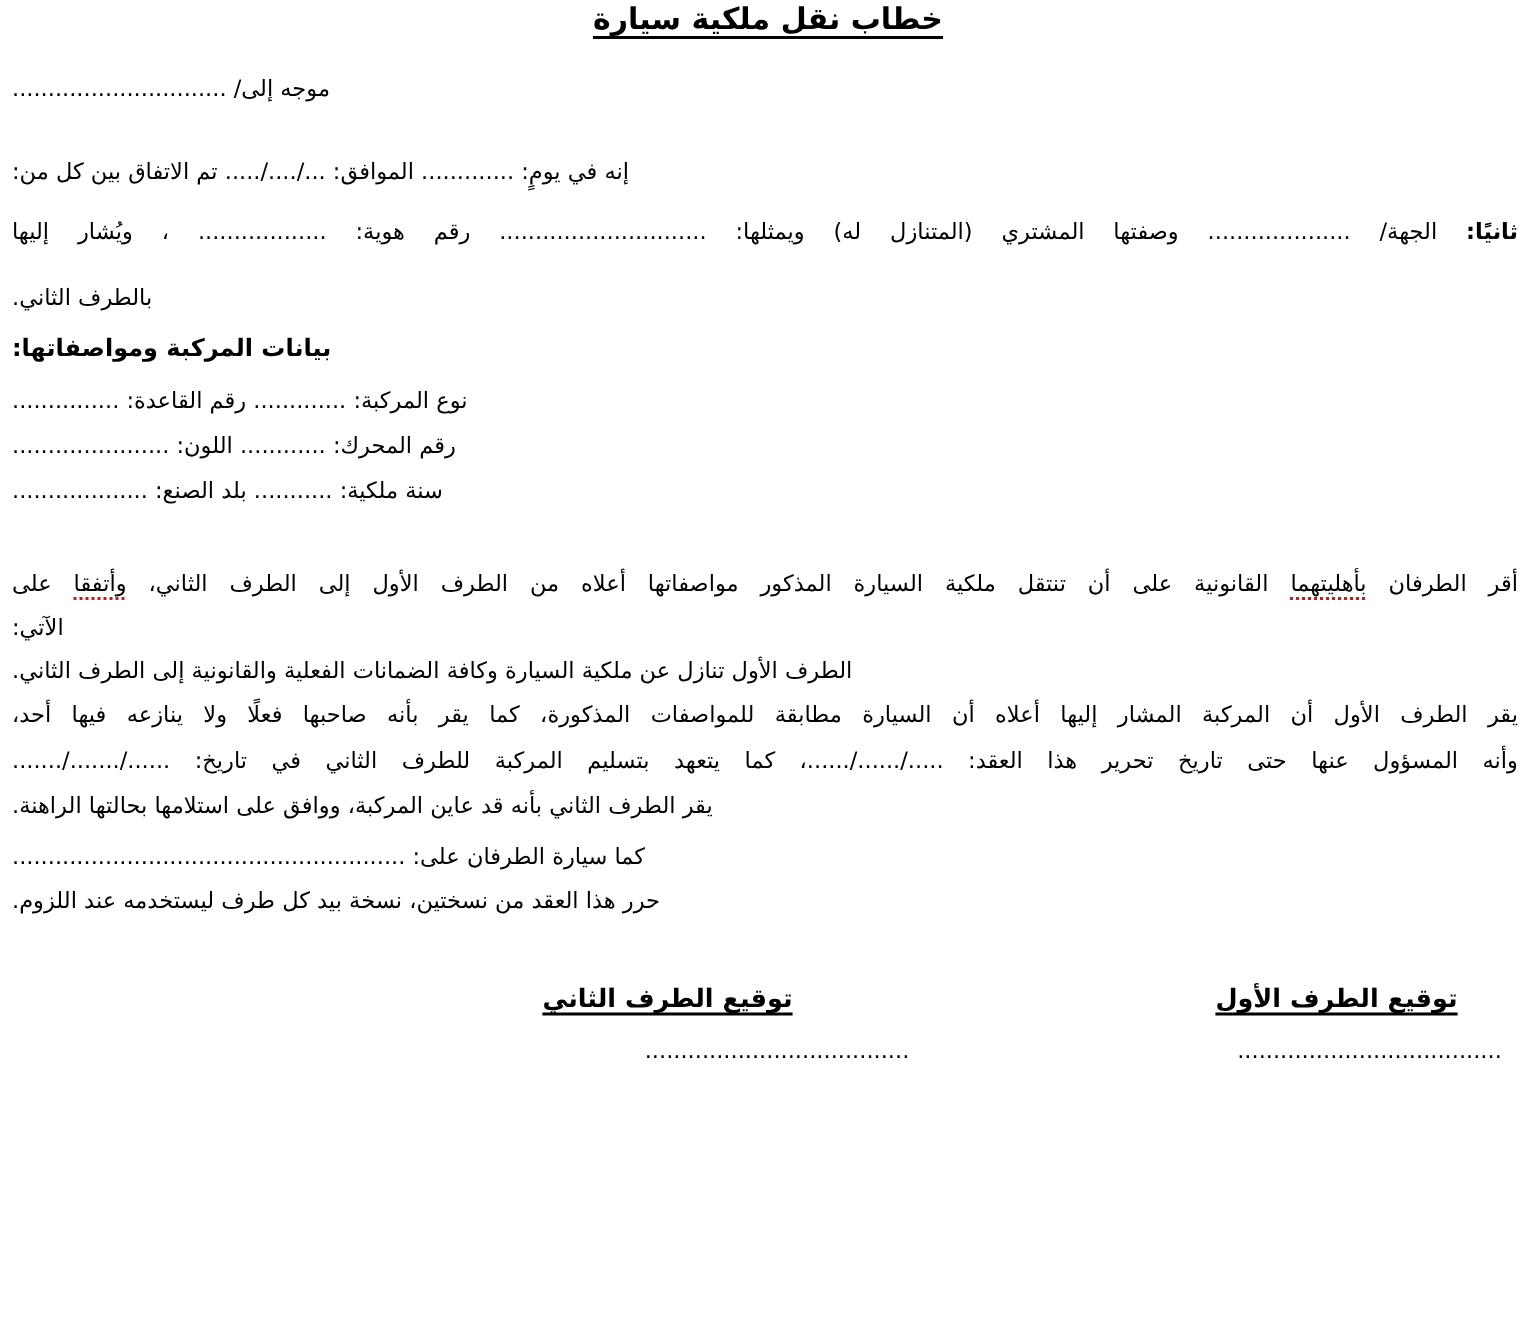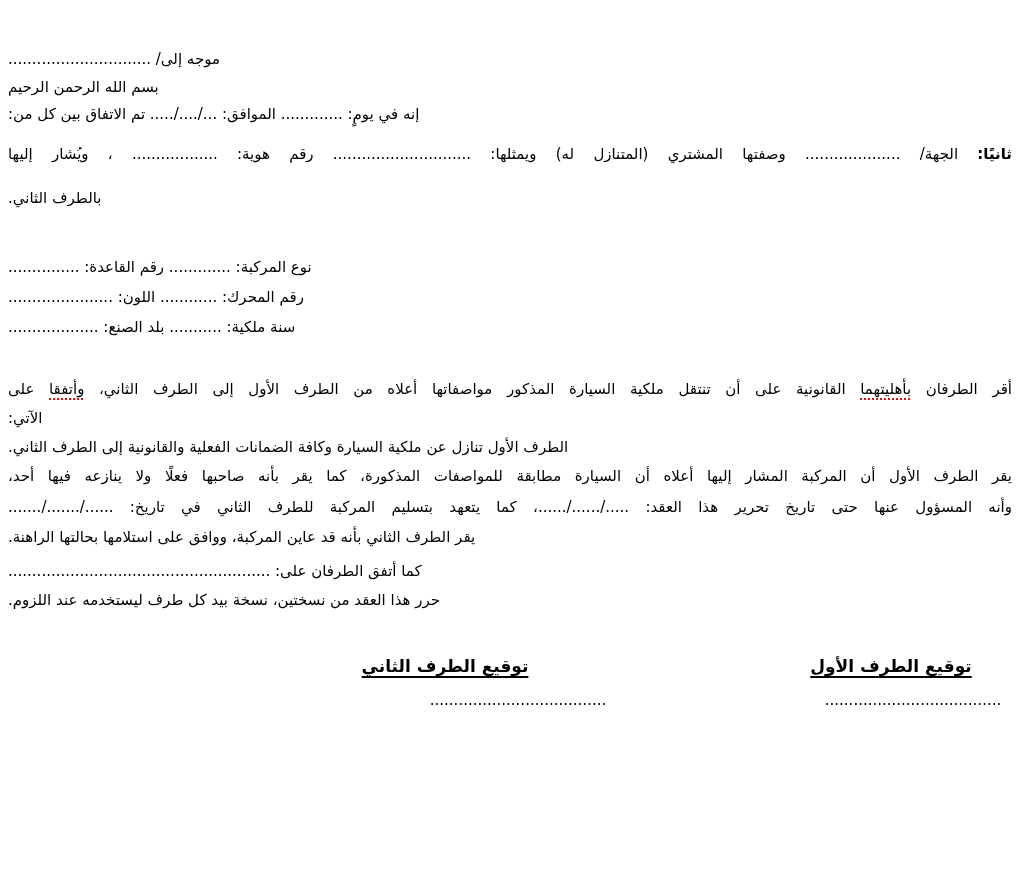--- a/index.html
+++ b/index.html
@@ -74,53 +74,54 @@
     font-size:15px;
     line-height:24px;
     white-space:nowrap;
   }
 </style>
 </head>
 <body>
 
 <div class="page">
 
+  <div class="title" style="top:2px">خطاب نقل ملكية سيارة</div>
 
   <div class="line" style="top:44px">موجه إلى/ ..............................</div>
 
-  <div class="line" style="top:72px;padding-right:310px">بسم الله الرحمن الرحيم</div>
 
   <div class="line" style="top:99px">إنه في يومٍ: ............. الموافق: .../..../..... تم الاتفاق بين كل من:</div>
 
 
   <div class="line stretch" style="top:139px"><span class="b">ثانيًا:</span><span> الجهة/ .................... وصفتها المشتري (المتنازل له) ويمثلها: ............................. رقم هوية: .................. ، ويُشار إليها</span></div>
 
   <div class="line" style="top:183px;padding-right:24px">بالطرف الثاني.</div>
 
+  <div class="line heading" style="top:217px;padding-right:62px">بيانات المركبة ومواصفاتها:</div>
 
   <div class="line" style="top:282px;padding-right:16px">رقم المحرك: ............ اللون: ......................</div>
 
   <div class="line" style="top:252px;padding-right:16px">نوع المركبة: ............. رقم القاعدة: ...............</div>
 
   <div class="line" style="top:312px;padding-right:16px">سنة ملكية: ........... بلد الصنع: ...................</div>
 
 
   <div class="line stretch" style="top:374px"><span>أقر الطرفان </span><span class="misspell">بأهليتهما</span><span> القانونية على أن تنتقل ملكية السيارة المذكور مواصفاتها أعلاه من الطرف الأول إلى الطرف الثاني، </span><span class="misspell">وأتفقا</span><span> على</span></div>
 
   <div class="line" style="top:403px">الآتي:</div>
 
   <div class="line" style="top:432px">الطرف الأول تنازل عن ملكية السيارة وكافة الضمانات الفعلية والقانونية إلى الطرف الثاني.</div>
 
   <div class="line stretch" style="top:461px">يقر الطرف الأول أن المركبة المشار إليها أعلاه أن السيارة مطابقة للمواصفات المذكورة، كما يقر بأنه صاحبها فعلًا ولا ينازعه فيها أحد،</div>
 
   <div class="line stretch" style="top:492px">وأنه المسؤول عنها حتى تاريخ تحرير هذا العقد: ...../....../......، كما يتعهد بتسليم المركبة للطرف الثاني في تاريخ: ....../......./.......</div>
 
   <div class="line" style="top:522px">يقر الطرف الثاني بأنه قد عاين المركبة، ووافق على استلامها بحالتها الراهنة.</div>
 
-  <div class="line" style="top:556px">كما أتفق الطرفان على: .......................................................</div>
+  <div class="line" style="top:556px">كما سيارة الطرفان على: .......................................................</div>
 
   <div class="line" style="top:585px">حرر هذا العقد من نسختين، نسخة بيد كل طرف ليستخدمه عند اللزوم.</div>
 
 
   <div class="sig-title" style="top:652px;left:336px;width:218px">توقيع الطرف الثاني</div>
 
   <div class="sig-title" style="top:652px;left:778px;width:226px">توقيع الطرف الأول</div>
 
   <div class="sig-dots" style="top:688px;left:807px;width:212px">.....................................</div>
 

